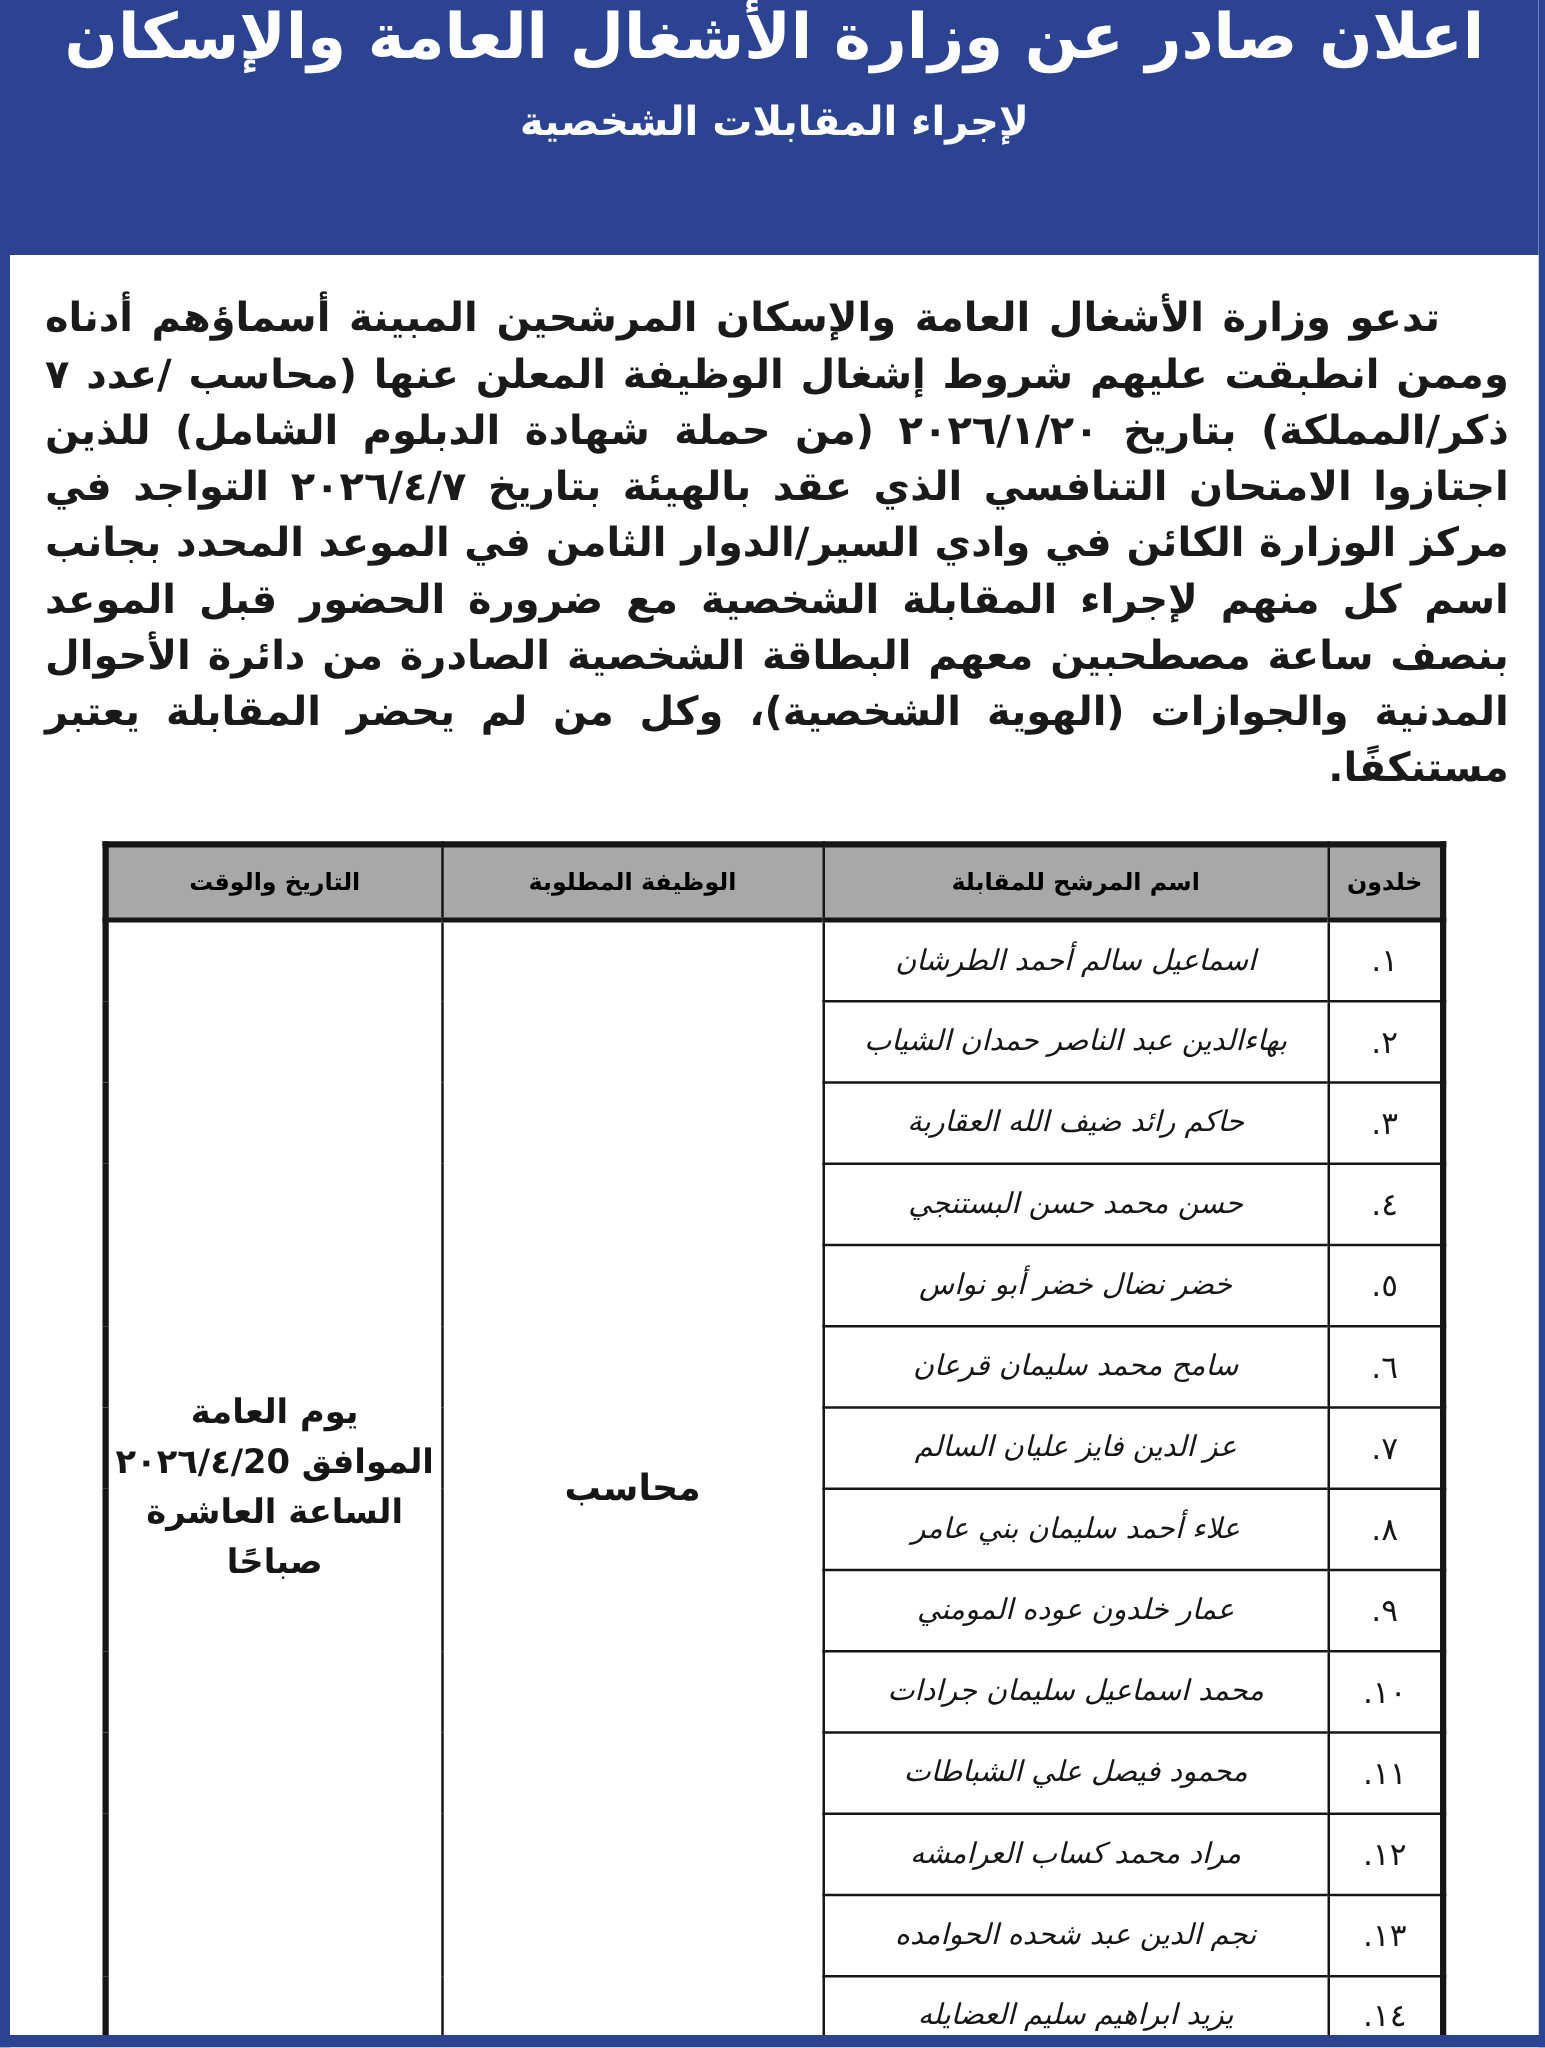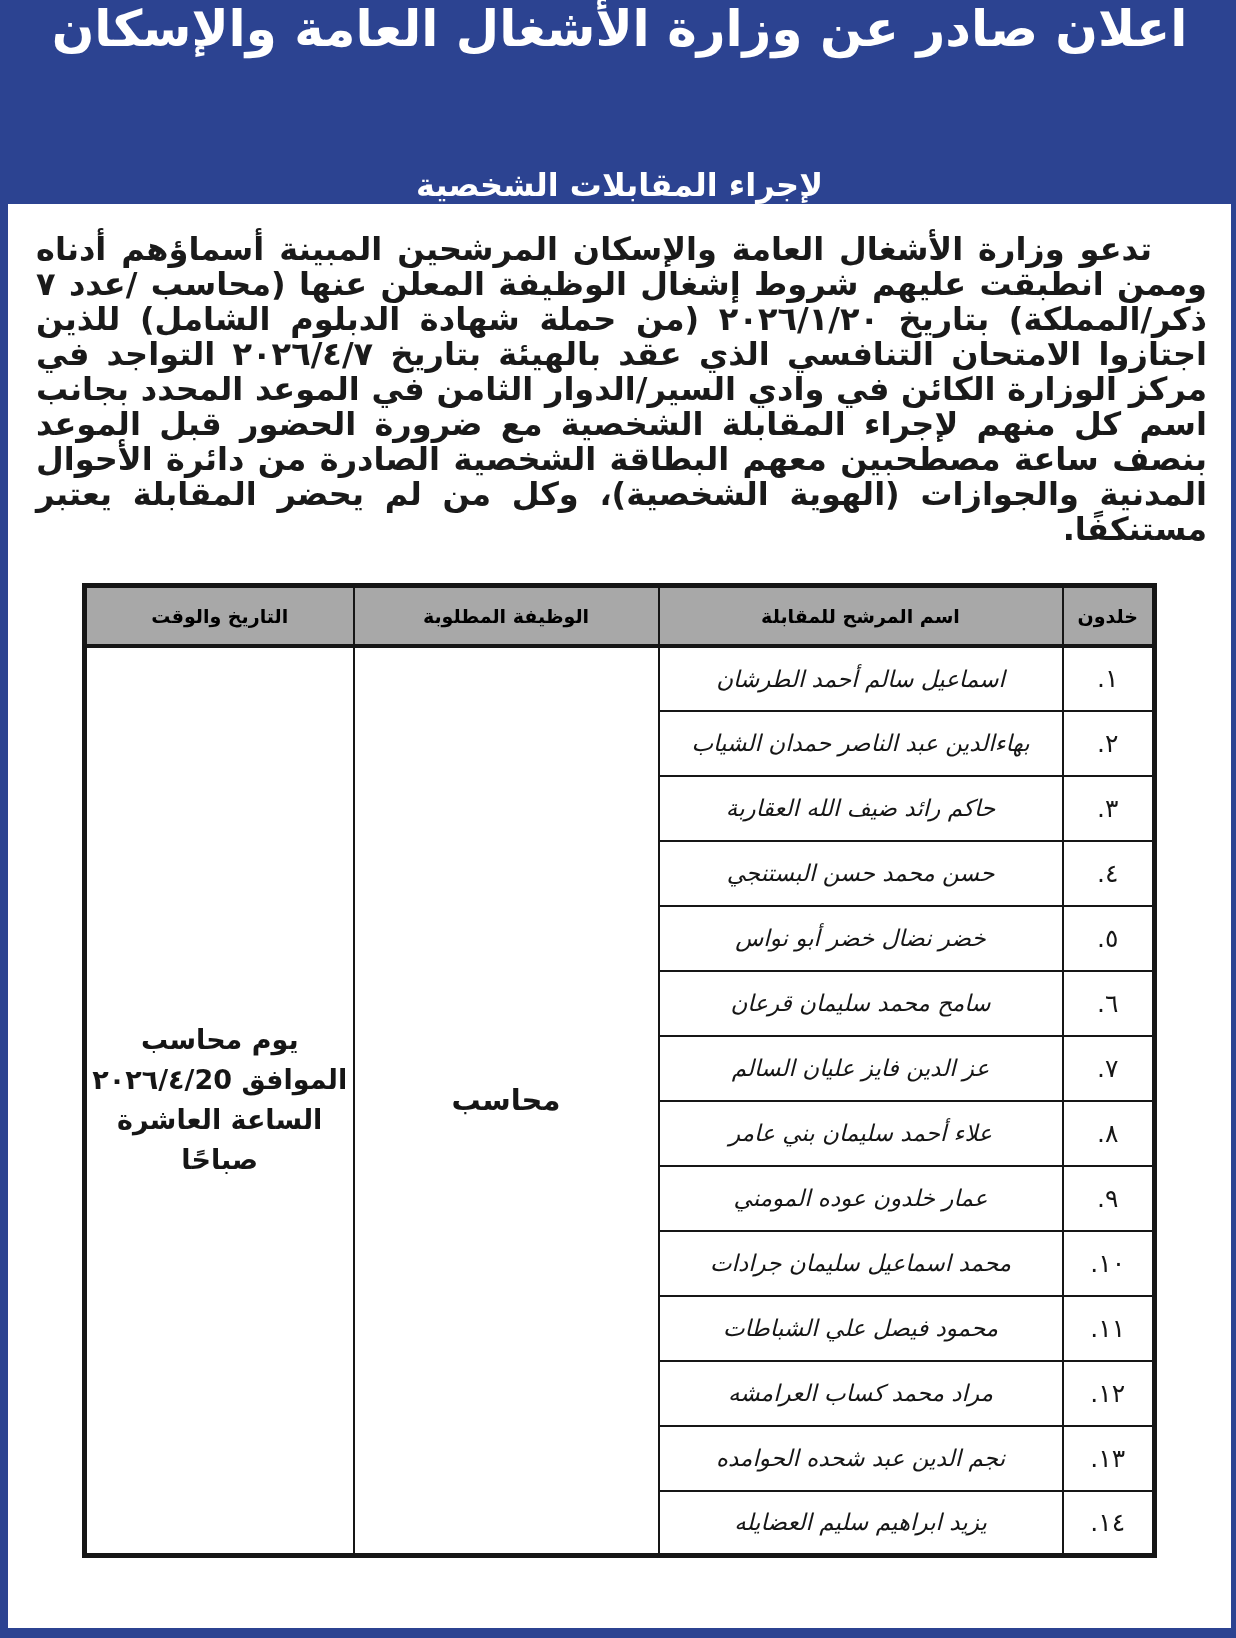--- a/index.html
+++ b/index.html
@@ -26,34 +26,34 @@
     direction: rtl;
   }
   .banner {
     width: 100%;
     height: 204px;
     background: var(--banner-blue);
     color: #ffffff;
     display: flex;
     flex-direction: column;
     align-items: center;
-    justify-content: space-between;
+    justify-content: flex-start;
     gap: 20px;
     font-weight: bold;
     text-align: center;
   }
   .banner .line1 { font-size: 50px; letter-spacing: 0; }
   .banner .line2 { font-size: 32px; }
   .intro {
     margin: 28px 24px 0 28px;
     direction: rtl;
     text-align: justify;
     text-indent: 55px;
     font-size: 32px;
-    line-height: 35px;
+    line-height: 45px;
     font-weight: 600;
     color: #1a1a1a;
   }
   table.interview {
     width: 1070px;
     margin: 36px auto 0;
     border-collapse: collapse;
     table-layout: fixed;
     direction: rtl;
     border: 5px solid var(--ink);
@@ -107,21 +107,21 @@
         <th>الوظيفة المطلوبة</th>
         <th>التاريخ والوقت</th>
       </tr>
     </thead>
     <tbody>
       <tr>
         <td class="num">١.</td>
         <td class="name">اسماعيل سالم أحمد الطرشان</td>
         <td class="job" rowspan="14">محاسب</td>
         <td class="date" rowspan="14">
-          <div>يوم محاسب</div>
+          <div>يوم العامة</div>
           <div>الموافق ٢٠٢٦/٤/20</div>
           <div>الساعة العاشرة صباحًا</div>
         </td>
       </tr>
       <tr>
         <td class="num">٢.</td>
         <td class="name">بهاءالدين عبد الناصر حمدان الشياب</td>
       </tr>
       <tr>
         <td class="num">٣.</td>

